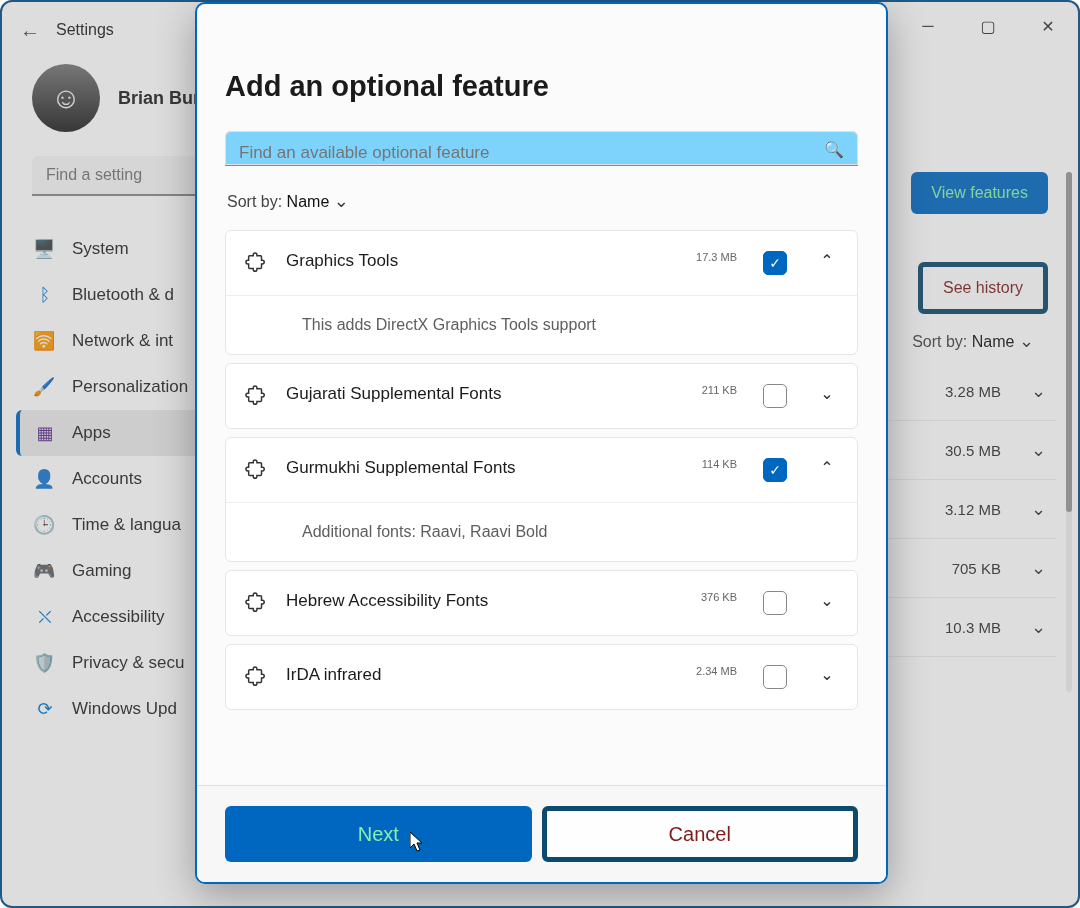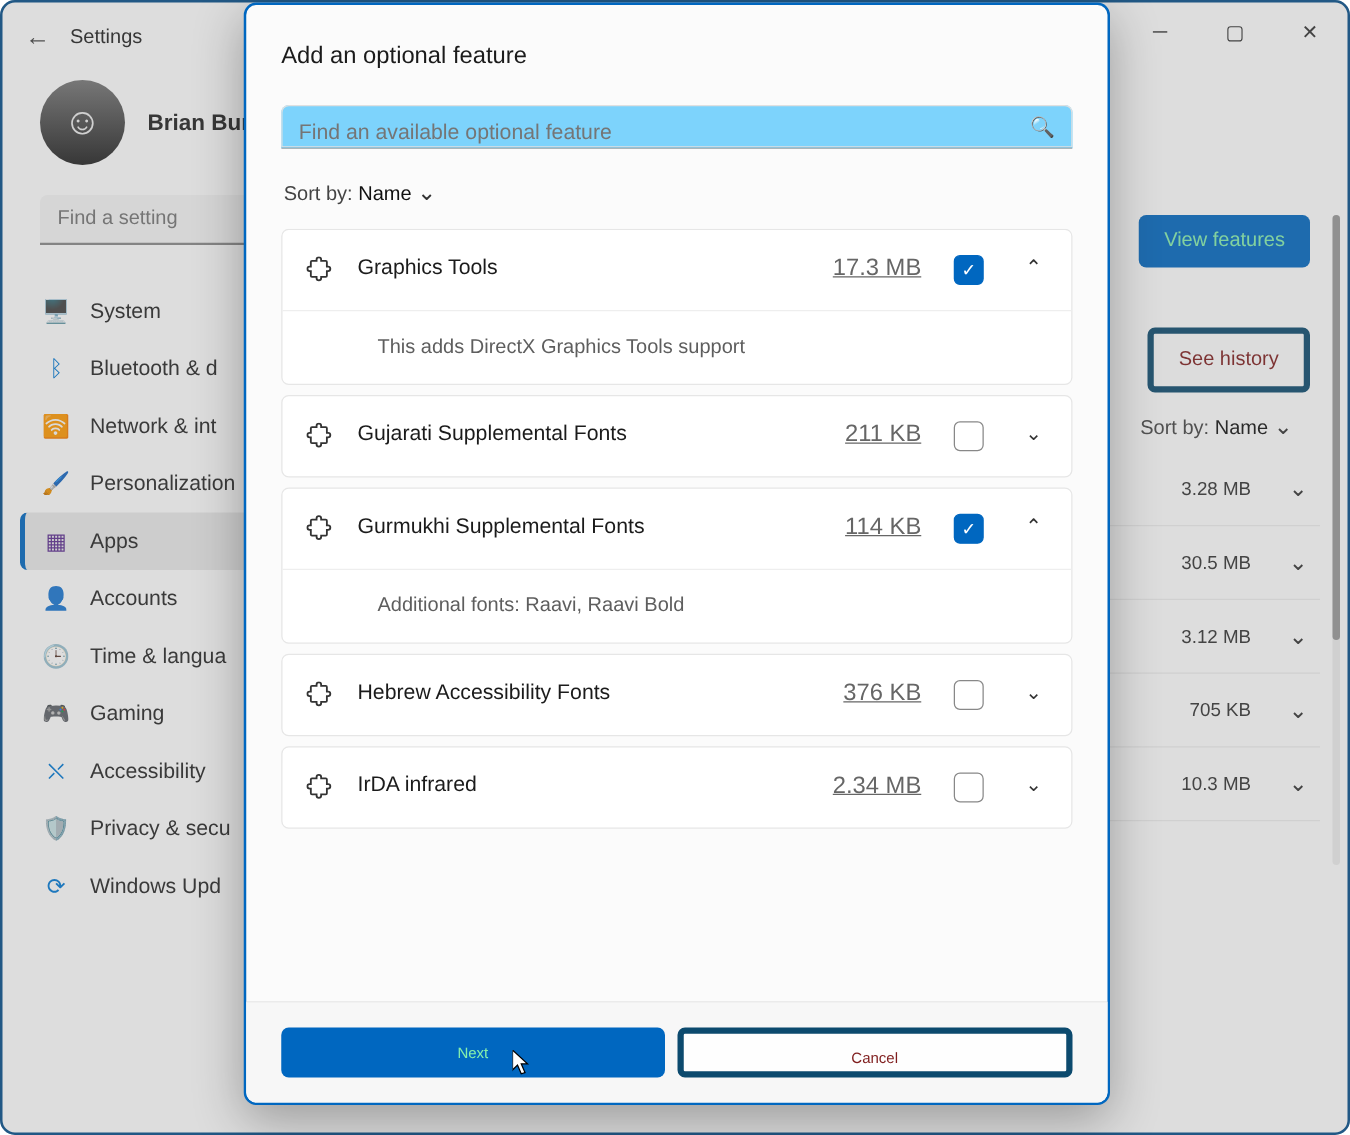--- a/index.html
+++ b/index.html
@@ -31,39 +31,39 @@
   .chevron { font-size: 18px; color: #333; }
   .sortby-bg { text-align: right; padding: 0 22px 10px; font-size: 16px; color: #444; }
   .sortby-bg b { color:#111; font-weight:400; }
   .scrollbar-fake { position:absolute; right:6px; top:170px; width:6px; height:520px; background:#eee; border-radius:3px; }
   .scrollbar-thumb { position:absolute; top:0; width:100%; height:340px; background:#999; border-radius:3px; }
 
   
   .overlay { position: absolute; inset: 0; background: rgba(120,120,120,0.25); border-radius: 12px; }
   .modal { position: absolute; left: 195px; top: 2px; width: 693px; height: 882px; background: #fbfbfb; border: 2px solid #0067c0; border-radius: 10px; box-shadow: 0 12px 40px rgba(0,0,0,0.3); display: flex; flex-direction: column; }
   .modal-header { padding: 30px 28px 8px; }
-  .modal-title { font-size: 19px; font-weight: 400; color: #1b1b1b; }
+  .modal-title { font-size: 29px; font-weight: 700; color: #1b1b1b; margin-top: 36px; }
   .search-wrap { position: relative; margin: 20px 28px 10px; }
   .search-feat { width: 100%; padding: 12px 46px 2px 14px; border: none; border-bottom: 1px solid #888; background: #7dd3fc; border-radius: 6px 6px 0 0; font-size: 17px; color: #555; box-shadow: 0 0 0 1px #e0e0e0 inset; }
   .search-icon-m { position: absolute; right: 14px; top: 50%; transform: translateY(-50%); font-size: 16px; color: #555; }
   .sortby { padding: 14px 30px 18px; font-size: 16px; color: #444; }
   .sortby b { color: #111; font-weight: 400; }
   .feature-list { padding: 0 28px; flex: 1; overflow: hidden; }
   .feature-card { border: 1px solid #e6e6e6; border-radius: 6px; margin-bottom: 8px; background: #fff; }
   .feature-main { display: flex; align-items: flex-start; padding: 20px 18px; gap: 18px; }
   .feat-icon { width: 24px; height: 24px; color: #333; display:flex; align-items:center; justify-content:center; }
   .feat-icon svg { width: 22px; height: 22px; }
   .feat-name { flex: 1; font-size: 17px; color: #1b1b1b; }
-  .feat-size { font-size: 19px; color: #666; margin-right: 8px; text-decoration: underline; }
+  .feat-size { font-size: 11px; color: #666; margin-right: 8px; }
   .checkbox { width: 24px; height: 24px; border: 1px solid #888; border-radius: 5px; display: flex; align-items: center; justify-content: center; background: #fff; }
   .checkbox.checked { background: #0067c0; border-color: #0067c0; color: #fff; font-size: 14px; }
   .chev-btn { width: 24px; text-align: center; font-size: 16px; color: #333; margin-left: 10px; }
   .feature-desc { border-top: 1px solid #eee; padding: 20px 18px 20px 76px; font-size: 16px; color: #5e5e5e; }
   .modal-footer { padding: 20px 28px; border-top: 1px solid #e0e0e0; background:#f7f7f7; display: flex; gap: 10px; border-radius: 0 0 8px 8px;}
-  .modal-footer .btn-primary, .modal-footer .btn-secondary { flex: 1; height: 40px; font-size: 12px; border-radius: 6px; position:relative; }
+  .modal-footer .btn-primary, .modal-footer .btn-secondary { flex: 1; height: 56px; font-size: 20px; border-radius: 6px; position:relative; }
   .cursor { position: absolute; left: 50%; top: 50%; margin-left: 32px; margin-top: -2px; }
 </style>
 </head>
 <body>
 
 <div class="settings-window">
 
   <div class="titlebar">
     <span class="back">←</span>
     <span class="title">Settings</span>

